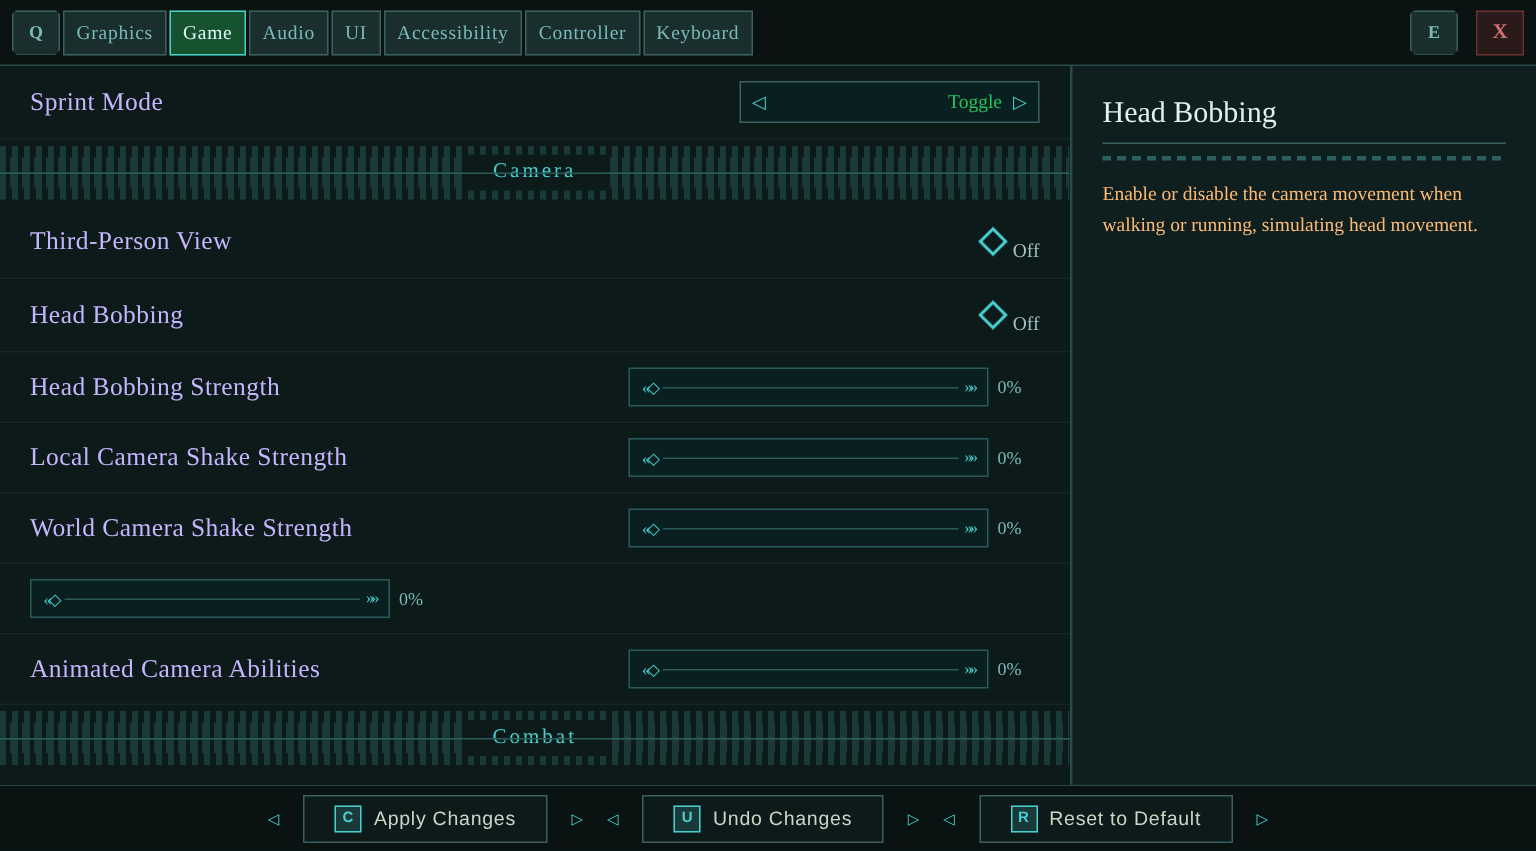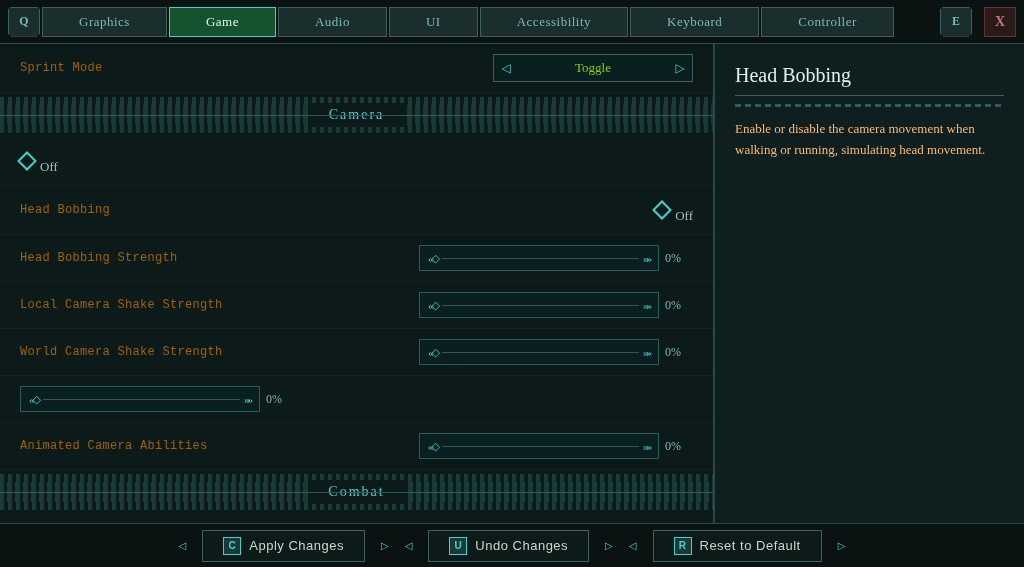--- a/index.html
+++ b/index.html
@@ -32,21 +32,21 @@
       display: flex;
       align-items: center;
       justify-content: center;
       font-size: 12px;
       font-weight: bold;
       cursor: pointer;
       clip-path: polygon(10% 0%, 90% 0%, 100% 10%, 100% 90%, 90% 100%, 10% 100%, 0% 90%, 0% 10%);
     }
     .nav-tab {
       height: 30px;
-      padding: 0 36px;
+      padding: 0 8px;
       background: #1a2e2e;
       border: 1px solid #3a6060;
       color: #7ababa;
       display: flex;
       align-items: center;
       justify-content: center;
       font-size: 13px;
       cursor: pointer;
       letter-spacing: 0.5px;
     }
@@ -134,24 +134,23 @@
     
     .setting-row {
       display: flex;
       align-items: center;
       padding: 10px 20px;
       border-bottom: 1px solid #152525;
       min-height: 42px;
     }
     .setting-label {
       flex: 1;
-      font-size: 12px;
-      color: #a16207;
+      font-size: 17px;
+      color: #c4b5fd;
       letter-spacing: 0.3px;
-      font-family: Liberation Mono, monospace;
     }
     .setting-control {
       display: flex;
       align-items: center;
       gap: 8px;
     }
 
     
     .toggle-control {
       display: flex;
@@ -166,23 +165,23 @@
       height: 28px;
       display: flex;
       align-items: center;
       justify-content: center;
       color: #4acfcf;
       font-size: 12px;
       cursor: pointer;
     }
     .toggle-value {
       flex: 1;
-      text-align: center;
+      text-align: right;
       font-size: 13px;
-      color: #84cc16;
+      color: #22c55e;
     }
 
     
     .toggle-btn {
       display: flex;
       align-items: center;
       gap: 6px;
       cursor: pointer;
     }
     .diamond-icon {
@@ -303,22 +302,22 @@
 </head>
 <body>
 
 <div class="top-nav">
   <div class="nav-corner-btn">Q</div>
   <div class="nav-tab">Graphics</div>
   <div class="nav-tab active">Game</div>
   <div class="nav-tab">Audio</div>
   <div class="nav-tab">UI</div>
   <div class="nav-tab">Accessibility</div>
+  <div class="nav-tab">Controller</div>
   <div class="nav-tab">Keyboard</div>
-  <div class="nav-tab">Controller</div>
   <div class="nav-spacer"></div>
   <div class="nav-corner-btn">E</div>
   <div style="width:8px"></div>
   <div class="close-btn">X</div>
 </div>
 
 <div class="main-content">
 
   <div class="settings-panel">
 
@@ -333,20 +332,21 @@
       </div>
     </div>
 
     <div class="section-divider">
       <div class="section-pattern"></div>
       <span class="section-label-text">Camera</span>
       <div class="section-pattern"></div>
     </div>
 
     <div class="setting-row">
+      <span class="setting-label">Third-Person View</span>
       <div class="toggle-btn">
         <div class="diamond-icon"></div>
         <span class="toggle-text">Off</span>
       </div>
     </div>
 
     <div class="setting-row">
       <span class="setting-label">Head Bobbing</span>
       <div class="toggle-btn">
         <div class="diamond-icon"></div>

